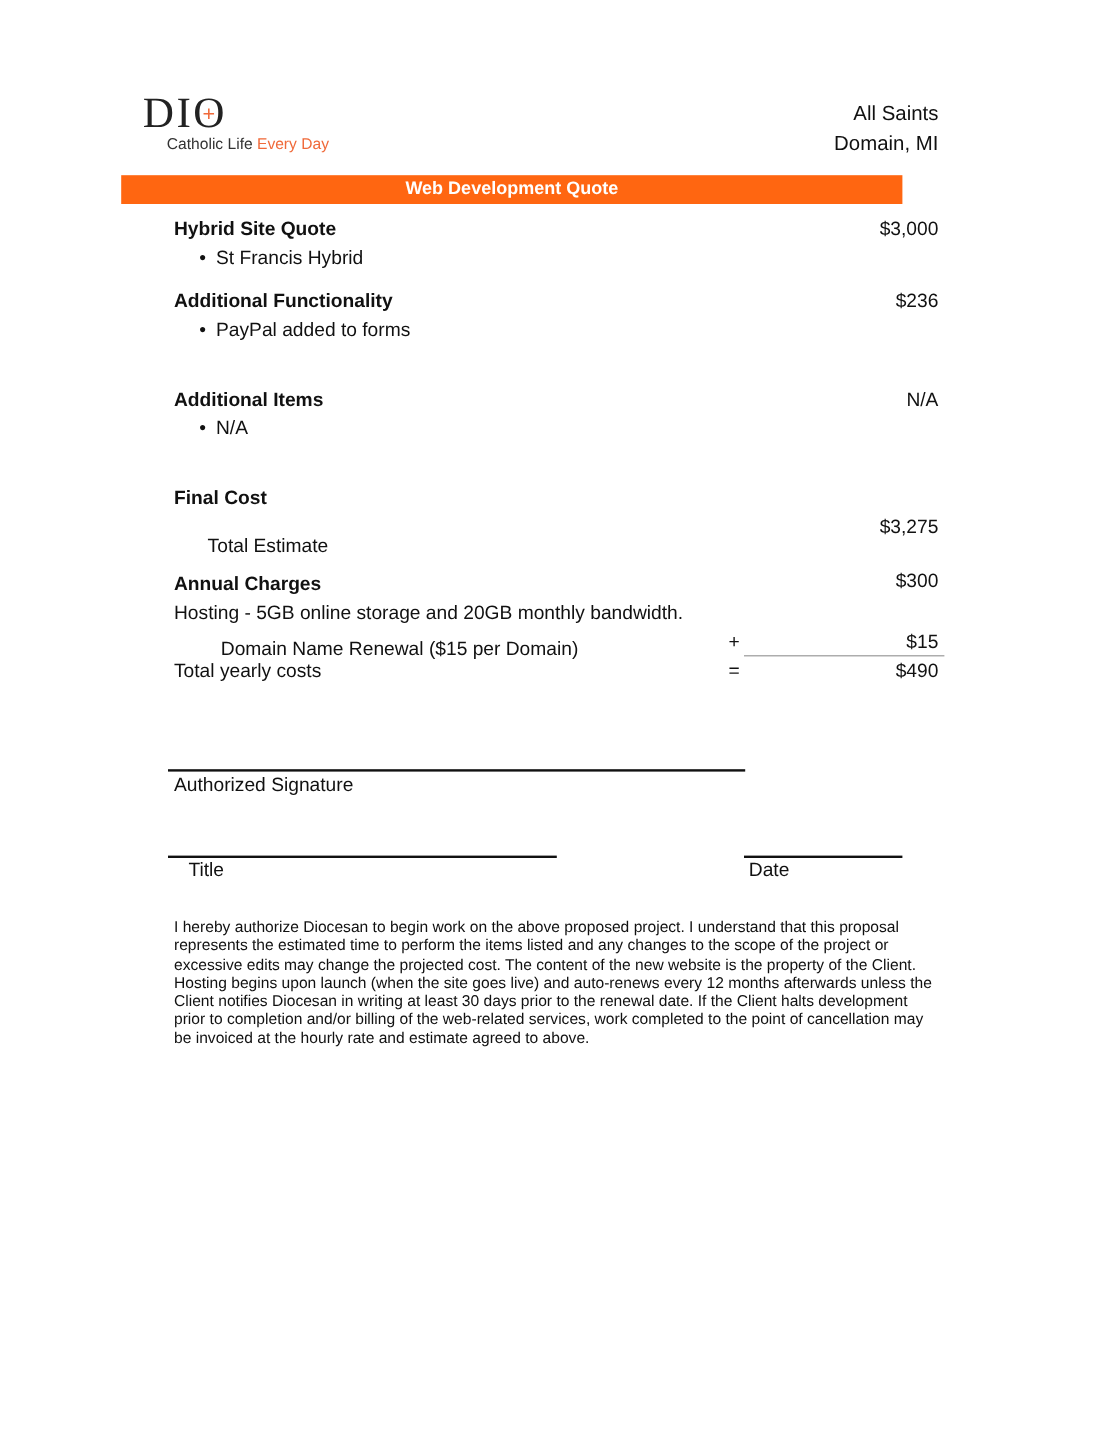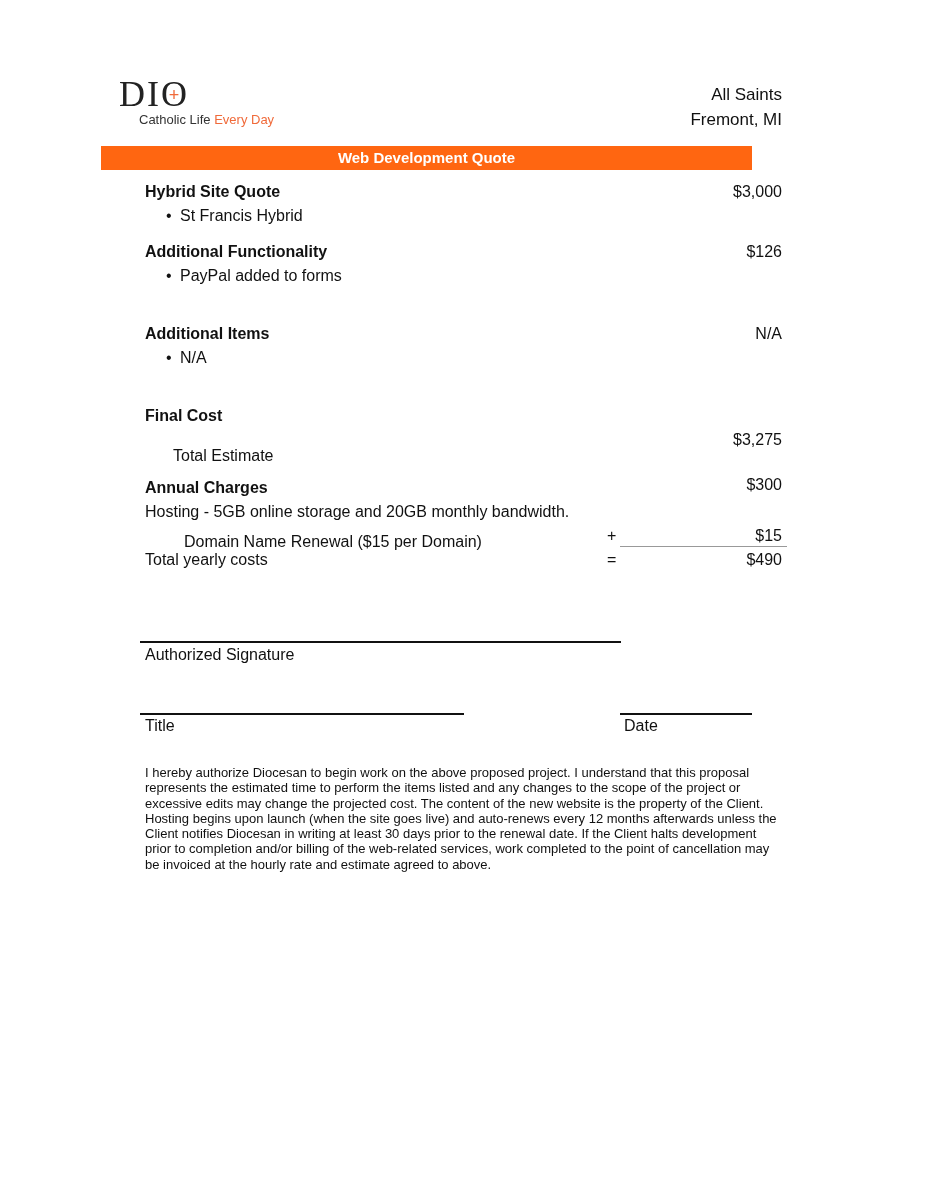--- a/index.html
+++ b/index.html
@@ -26,30 +26,30 @@
 <body>
 
 <div class="abs logo-word">
   <span>DI</span><span class="logo-o"><span>O</span><span class="logo-cross">+</span></span>
 </div>
 <div class="abs logo-tag">
   <span>Catholic Life </span><span class="accent">Every Day</span>
 </div>
 
 <div class="abs client" style="top:85px;">All Saints</div>
-<div class="abs client" style="top:110px;">Fremont, MI</div>
+<div class="abs client" style="top:110px;">Domain, MI</div>
 
 <div class="abs banner">Web Development Quote</div>
 
 <div class="abs h" style="top:183px;">Hybrid Site Quote</div>
 <div class="abs amt" style="top:183px;">$3,000</div>
 <div class="abs bullet" style="top:207px;"><span class="dot">•</span><span>St Francis Hybrid</span></div>
 
 <div class="abs h" style="top:243px;">Additional Functionality</div>
-<div class="abs amt" style="top:243px;">$126</div>
+<div class="abs amt" style="top:243px;">$236</div>
 <div class="abs bullet" style="top:267px;"><span class="dot">•</span><span>PayPal added to forms</span></div>
 
 <div class="abs h" style="top:325px;">Additional Items</div>
 <div class="abs amt" style="top:325px;">N/A</div>
 <div class="abs bullet" style="top:349px;"><span class="dot">•</span><span>N/A</span></div>
 
 <div class="abs h" style="top:407px;">Final Cost</div>
 <div class="abs t" style="top:447px;margin-left:28px;">Total Estimate</div>
 <div class="abs amt" style="top:431px;">$3,275</div>
 
@@ -64,18 +64,18 @@
 <div class="abs rule-grey"></div>
 
 <div class="abs t" style="top:551px;">Total yearly costs</div>
 <div class="abs op" style="top:551px;">=</div>
 <div class="abs amt" style="top:551px;">$490</div>
 
 <div class="abs sigline" style="left:140px; top:641px; width:481px;"></div>
 <div class="abs t" style="top:646px;">Authorized Signature</div>
 
 <div class="abs sigline" style="left:140px; top:713px; width:324px;"></div>
-<div class="abs t" style="top:717px;">Title</div>
+<div class="abs t" style="top:717px;margin-left:12px;">Title</div>
 
 <div class="abs sigline" style="left:620px; top:713px; width:132px;"></div>
 <div class="abs t" style="left:624px; top:717px;">Date</div>
 
 <div class="abs legal">I hereby authorize Diocesan to begin work on the above proposed project. I understand that this proposal represents the estimated time to perform the items listed and any changes to the scope of the project or excessive edits may change the projected cost. The content of the new website is the property of the Client. Hosting begins upon launch (when the site goes live) and auto-renews every 12 months afterwards unless the Client notifies Diocesan in writing at least 30 days prior to the renewal date. If the Client halts development prior to completion and/or billing of the web-related services, work completed to the point of cancellation may be invoiced at the hourly rate and estimate agreed to above.</div>
 
 </body></html>

